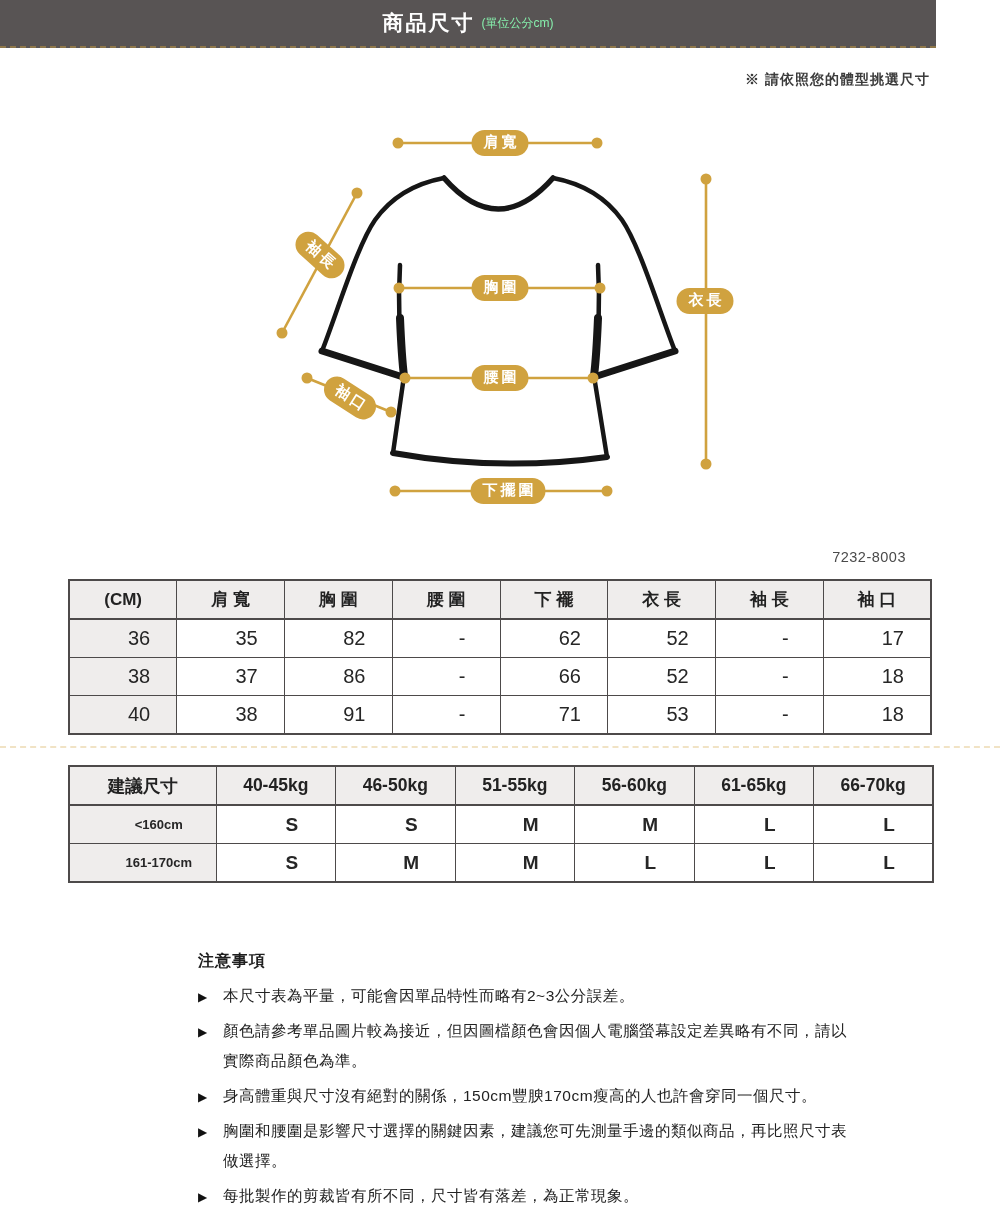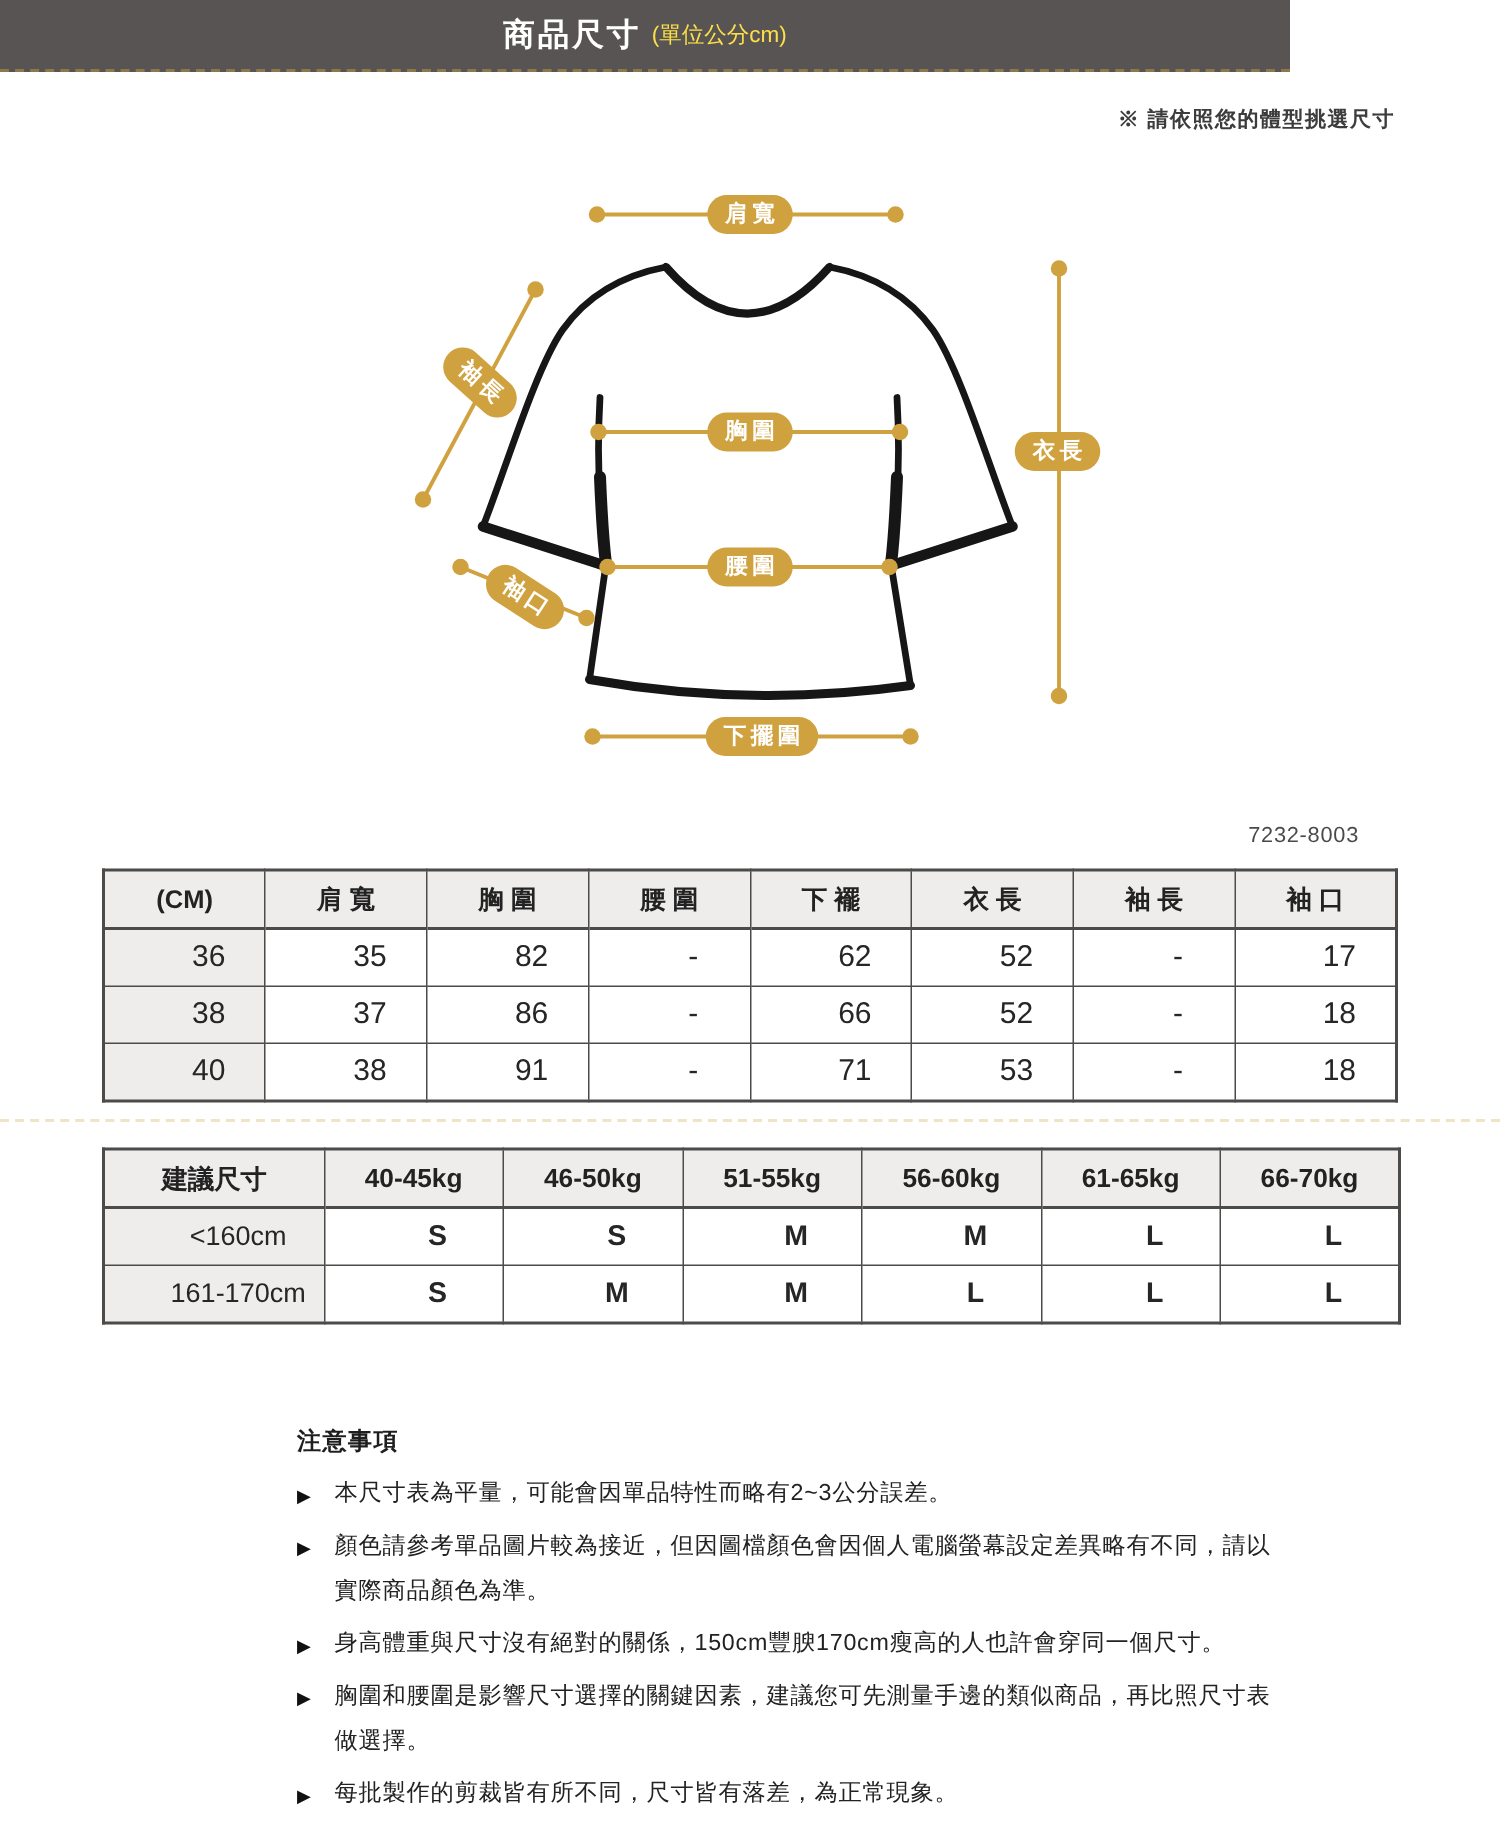--- a/index.html
+++ b/index.html
@@ -3,26 +3,26 @@
 <meta charset="utf-8">
 <style>
   :root{ --gold:#D0A23F; --bar:#585454; --line:#4d4a4a; --cellbg:#efedec; --ink:#262626; }
   html,body{margin:0;padding:0;}
   body{
     width:1000px;height:1215px;position:relative;background:#ffffff;
     font-family:"Liberation Sans", sans-serif;overflow:hidden;color:var(--ink);
   }
   
   .topbar{
-    position:absolute;left:0;top:0;width:860px;height:48px;background:var(--bar);
+    position:absolute;left:0;top:0;width:936px;height:48px;background:var(--bar);
     display:flex;align-items:center;justify-content:center;gap:7px;box-sizing:border-box;
     border-bottom:2px dashed rgba(208,162,63,.45);
   }
   .topbar .t{color:#fff;font-size:21px;font-weight:bold;letter-spacing:2px;}
-  .topbar .s{color:#fde047;font-size:15px;letter-spacing:0;}
+  .topbar .s{color:#86efac;font-size:12px;letter-spacing:0;}
   .fitnote{
     position:absolute;top:71px;right:70px;font-size:14px;font-weight:600;color:#3c3c3c;letter-spacing:1px;
   }
   
   svg.diagram{position:absolute;left:0;top:120px;}
   .shirt{stroke:#161616;fill:none;stroke-linecap:round;stroke-linejoin:round;}
   .w4{stroke-width:4.5;} .w55{stroke-width:5.5;} .w6{stroke-width:6;} .w7{stroke-width:7;} .w8{stroke-width:8;}
   .gl{stroke:var(--gold);stroke-width:2.6;fill:none;}
   .gd{fill:var(--gold);}
   .pill{
@@ -37,21 +37,21 @@
   
   table{position:absolute;border-collapse:collapse;table-layout:fixed;background:#fff;}
   #t1{left:68px;top:579px;width:864px;border:2px solid var(--line);}
   #t2{left:68px;top:765px;width:864px;border:2px solid var(--line);}
   th,td{border:1px solid var(--line);height:37px;text-align:center;vertical-align:middle;padding:0;}
   th{background:var(--cellbg);font-size:17px;font-weight:bold;color:#222;border-bottom-width:2px;}
   td{font-size:20px;color:var(--ink);padding-left:32px;}
   td.rh{background:var(--cellbg);}
   #t2 th{font-size:17.5px;}
   #t2 td{font-size:19px;font-weight:600;}
-  #t2 td.rh{font-size:18px;font-weight:normal;}
+  #t2 td.rh{font-size:13px;font-weight:bold;}
   .sep{position:absolute;left:0;top:746px;width:1000px;border-top:2px dashed rgba(208,162,63,.3);}
   
   .notes{position:absolute;left:198px;top:951px;width:660px;}
   .notes .h{font-size:16px;font-weight:bold;letter-spacing:1px;margin:0 0 9px 0;color:#1e1e1e;}
   .note-item{position:relative;padding-left:25px;font-size:15.5px;line-height:1.98;margin-bottom:4px;letter-spacing:.5px;color:#222;}
   .note-item .b{position:absolute;left:0;top:5px;font-size:12px;color:#111;}
 </style>
 </head>
 <body>
 

